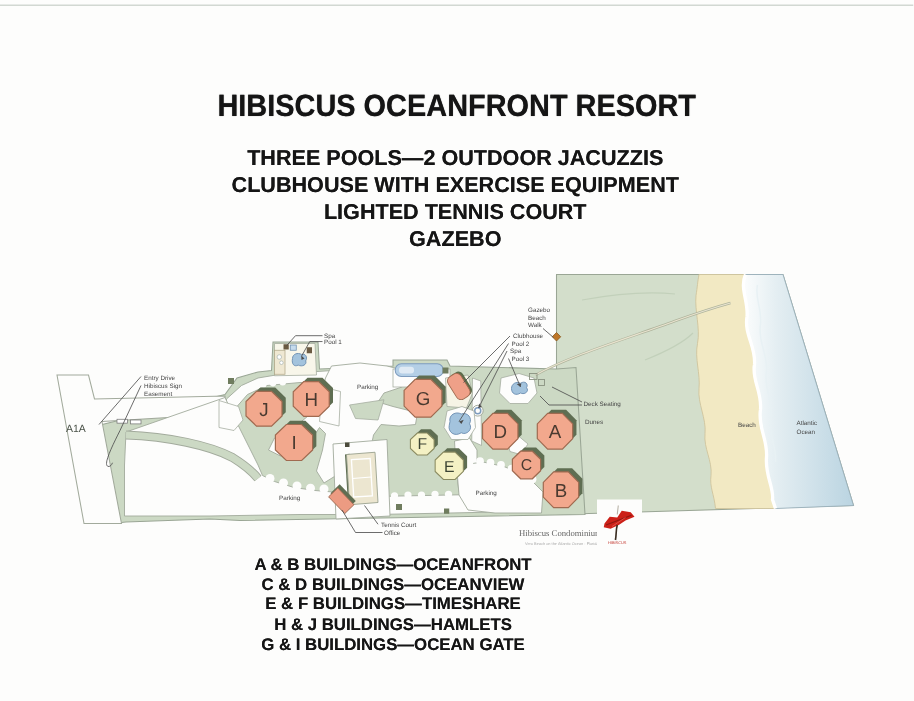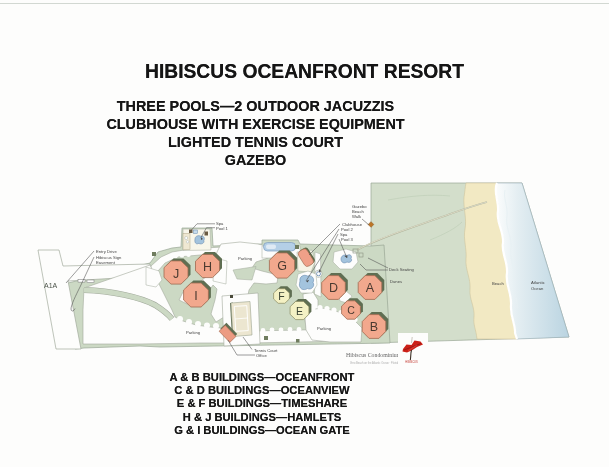--- a/index.html
+++ b/index.html
@@ -1,21 +1,21 @@
 <!DOCTYPE html>
 <html><head>
 <meta charset="utf-8">
 <style>
   html,body{margin:0;padding:0;}
   body{width:609px;height:467px;background:#fdfdfc;overflow:hidden;position:relative;transform:translateZ(0);
        font-family:"Liberation Sans", sans-serif;}
   .title{position:absolute;left:0;top:59px;width:609px;text-align:center;
          font-size:20.5px;font-weight:bold;color:#151515;text-shadow:0 0 0.5px rgba(0,0,0,0.8);transform:scaleX(0.94);transform-origin:50% 50%;}
   .sub{position:absolute;left:0;top:97px;width:511px;text-align:center;
-       font-size:14.4px;line-height:18px;font-weight:bold;color:#151515;text-shadow:0 0 0.4px rgba(0,0,0,0.75);}
+       font-size:14.4px;line-height:18px;font-weight:bold;color:#151515;text-shadow:0 0 0.4px rgba(0,0,0,0.75);padding-left:48px;}
   .cap{position:absolute;left:0;top:371px;width:524px;text-align:center;
        font-size:11.2px;line-height:13.2px;font-weight:bold;color:#151515;text-shadow:0 0 0.4px rgba(0,0,0,0.75);}
   svg{position:absolute;left:0;top:0;opacity:0.999;}
 </style>
 </head>
 <body>
 
 <div style="position:absolute;left:0;top:3px;width:609px;height:1.2px;background:#d2d8d2;"></div>
 
 <div class="title">HIBISCUS OCEANFRONT RESORT</div>

